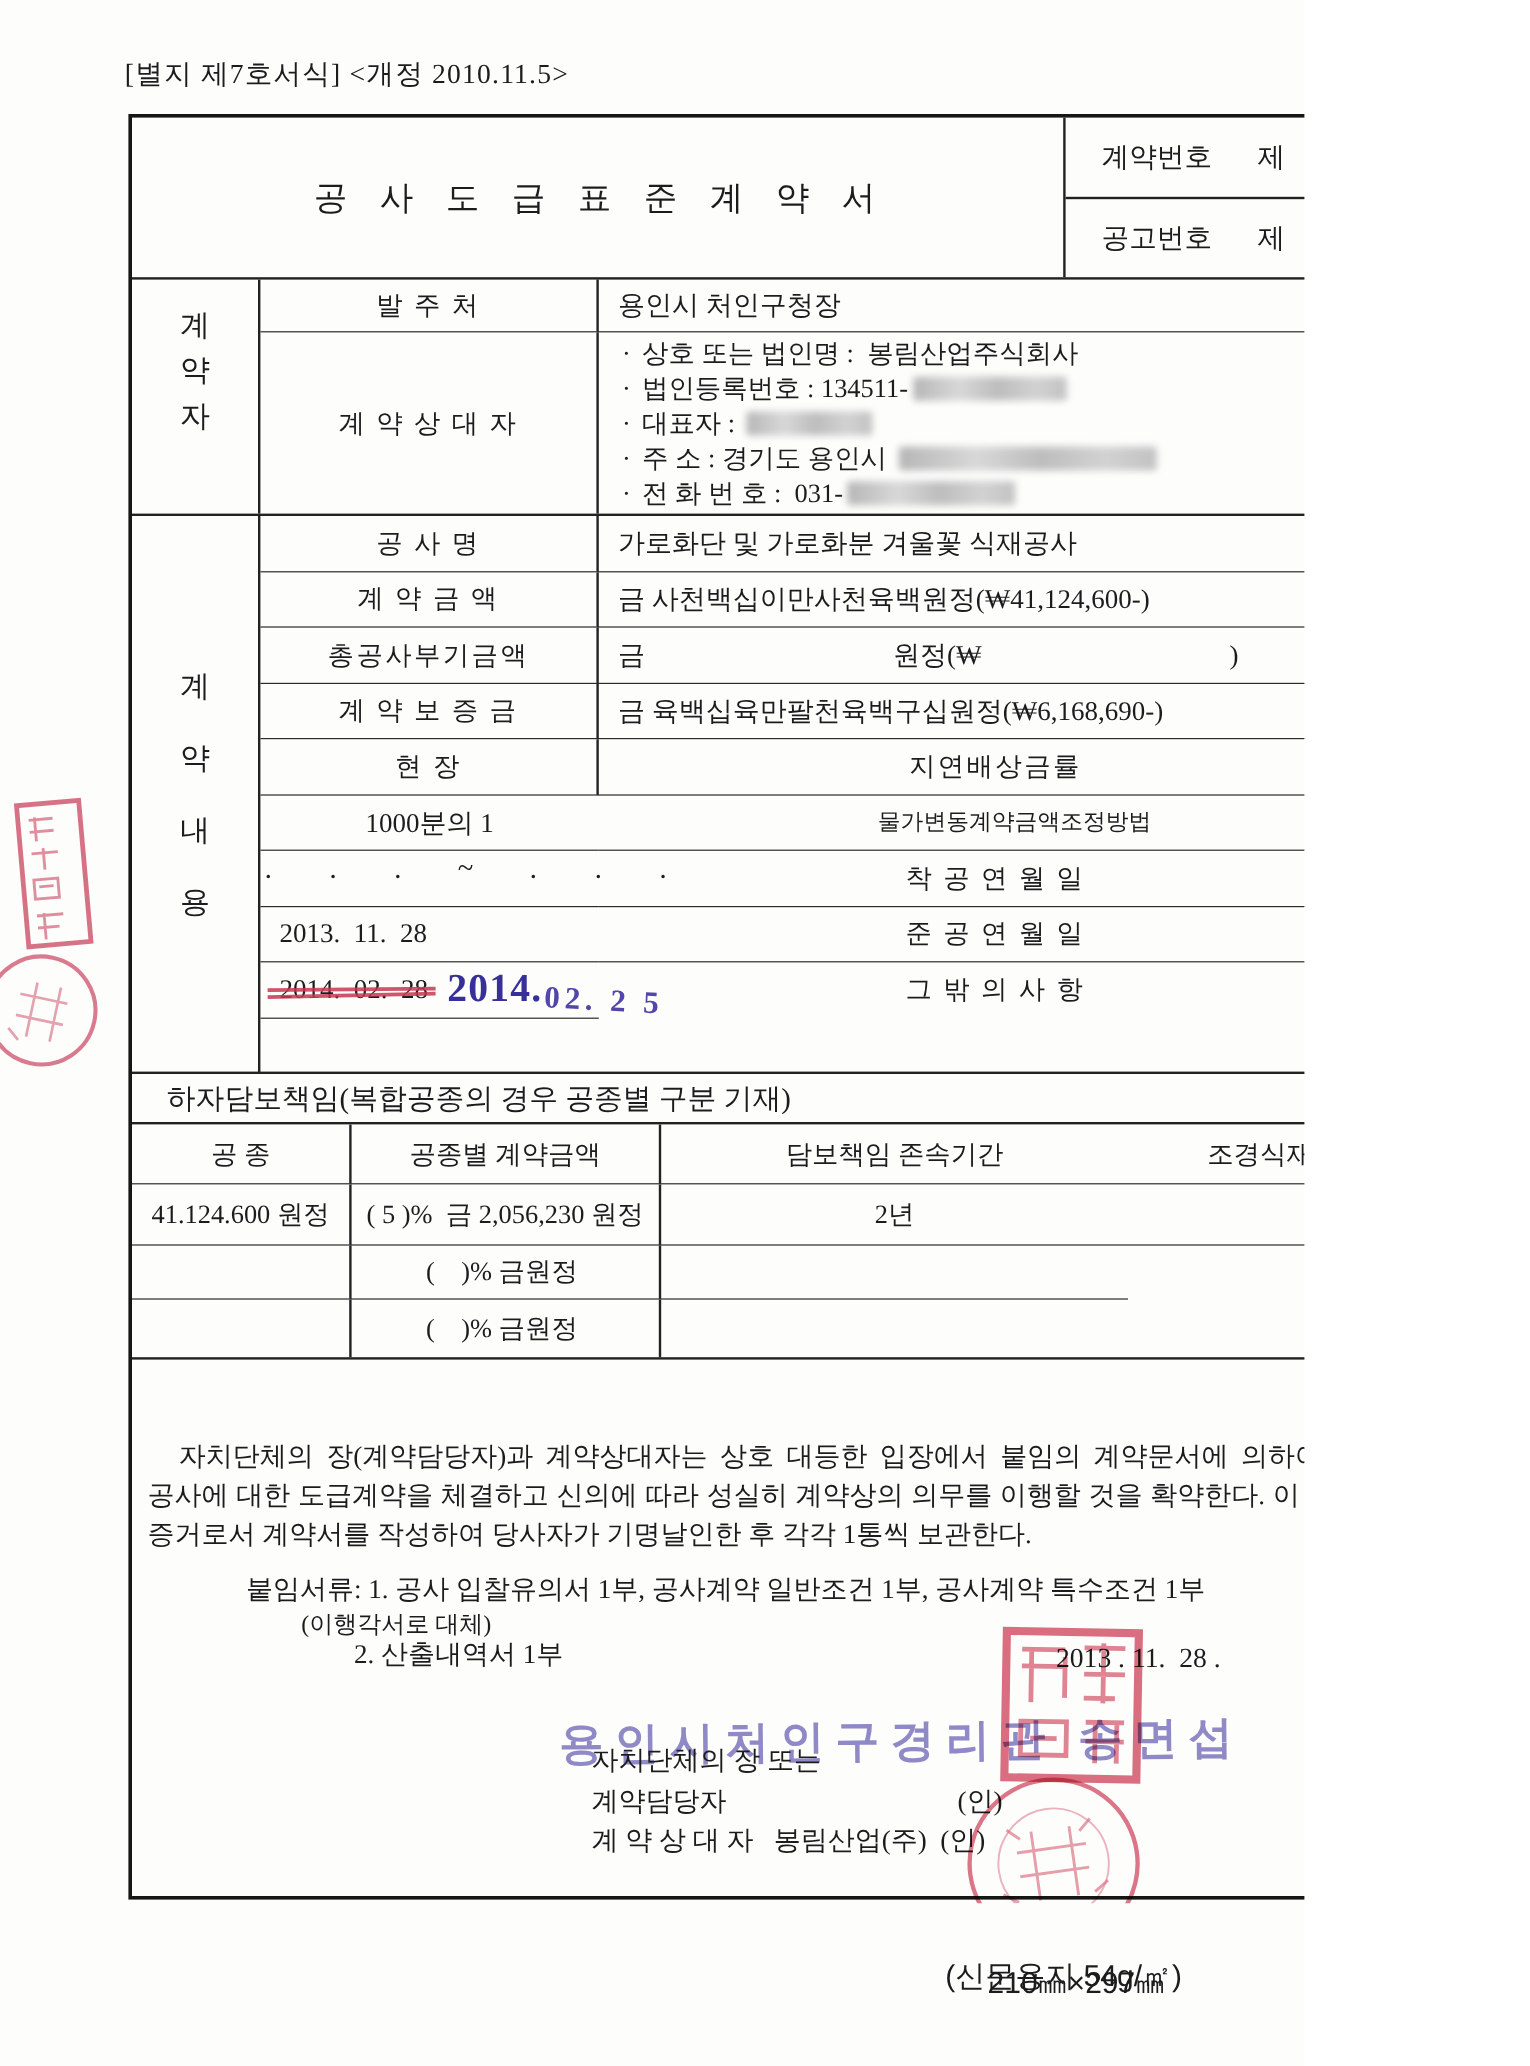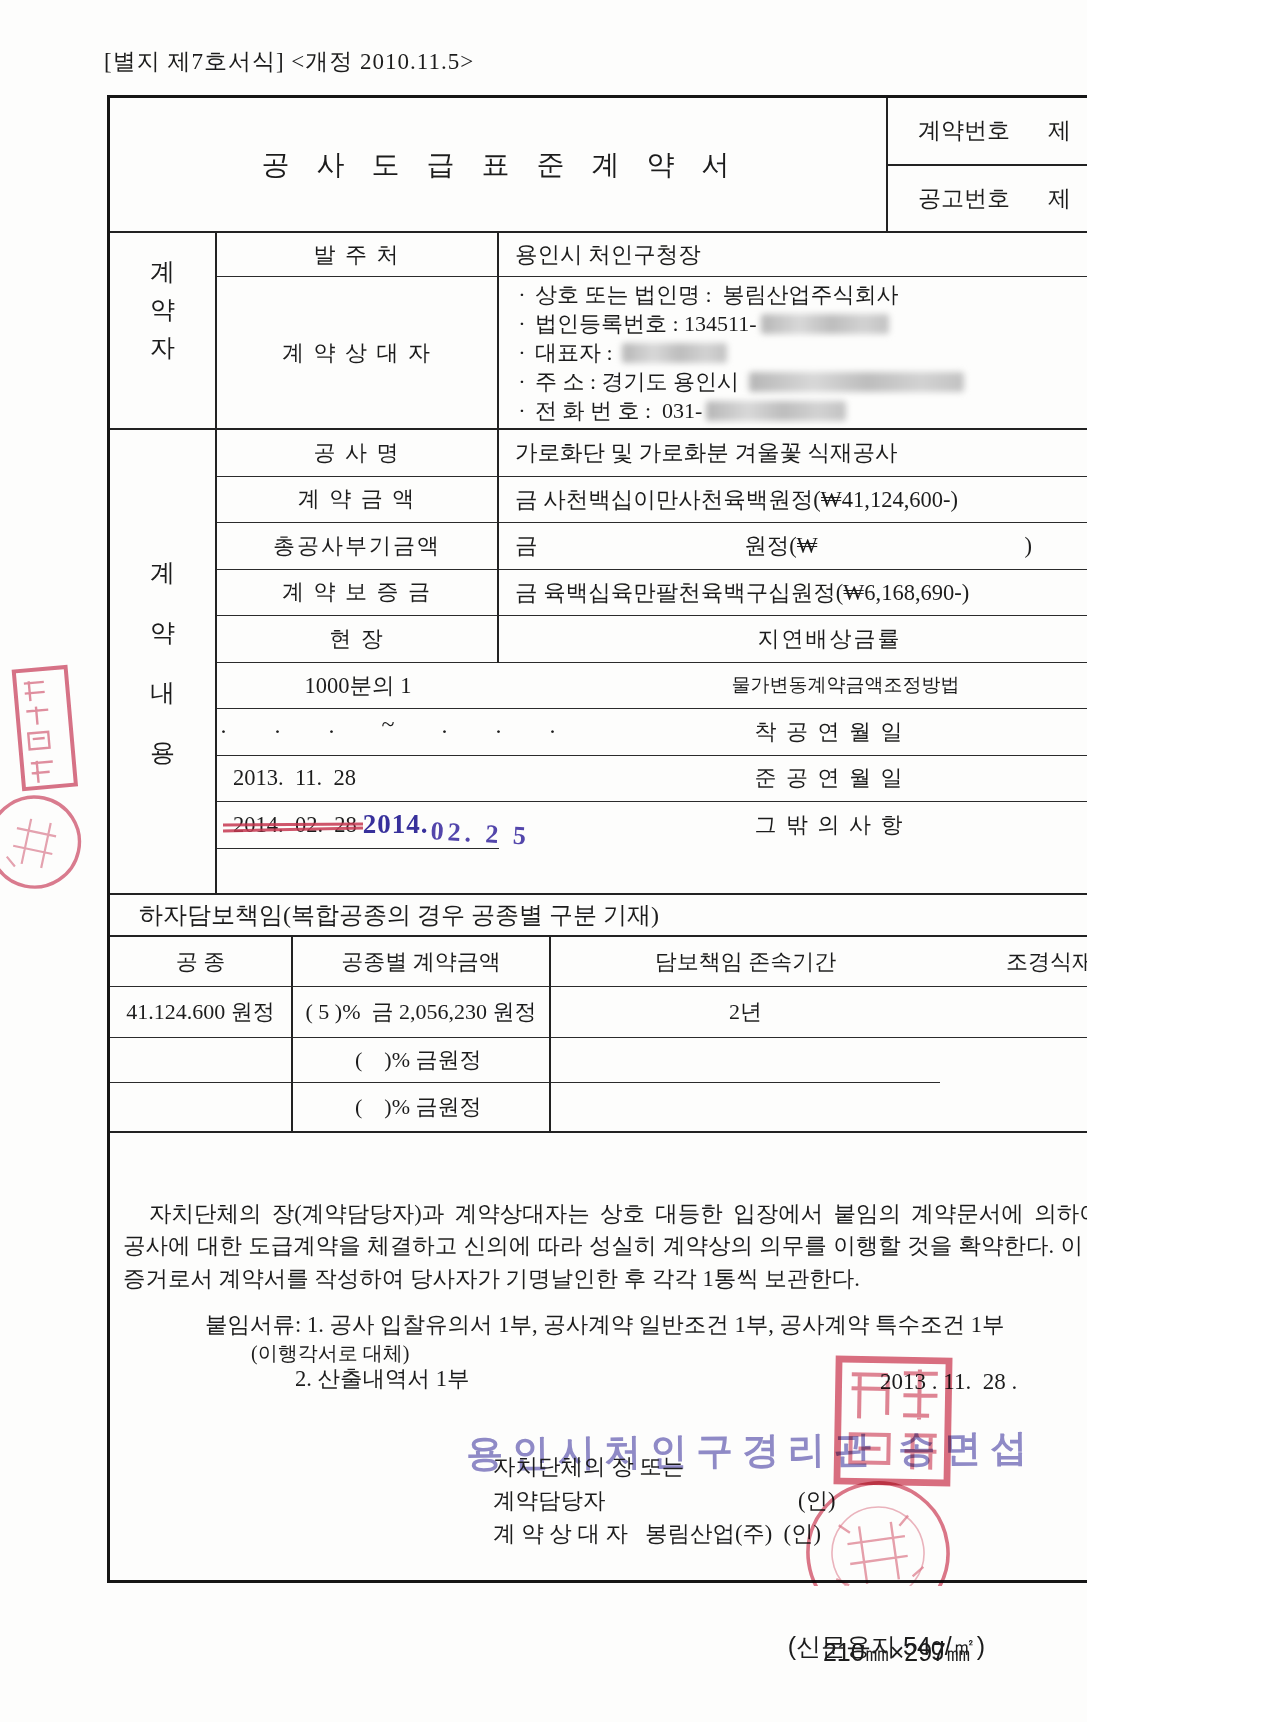--- a/index.html
+++ b/index.html
@@ -55,21 +55,21 @@
   .val-center{justify-content:center;padding-left:0;}
   .val-split{justify-content:space-between;padding-right:130px;}
   .lbl-small{font-size:19px;letter-spacing:0;padding-left:32px;}
   .dots-row{display:flex;justify-content:center;gap:46px;font-size:24px;padding-left:60px;}
   .dots-row .tilde{transform:translateY(-7px);}
   .struck{position:relative;display:inline-block;}
   .struck::before,.struck::after{content:"";position:absolute;left:-10px;right:-6px;height:2.6px;
     background:rgba(197,55,80,.85);}
   .struck::before{top:42%;transform:rotate(-.5deg);}
   .struck::after{top:64%;transform:rotate(-1.2deg);}
-  .stamp-2014{color:#37309b;font-weight:700;font-size:27px;margin-left:6px;letter-spacing:1px;}
+  .stamp-2014{color:#37309b;font-weight:700;font-size:33px;margin-left:16px;letter-spacing:1px;}
   .hand-0225{color:#5346ab;font-size:26px;letter-spacing:4px;transform:rotate(3deg) translateY(9px);
     display:inline-block;margin-left:2px;font-weight:600;}
 
   
   .sec-defect-label{top:795px;height:42px;border-top:2px solid #222;display:flex;align-items:center;
     padding-left:29px;font-size:24px;box-sizing:border-box;}
   .sec-defect-table{top:837px;height:196px;border-top:2px solid #222;display:grid;
     grid-template-columns:183px 258px 389px 1fr;grid-template-rows:50px 51px 45px 1fr;}
   .dcell{display:flex;align-items:center;justify-content:center;font-size:22px;
     border-right:2px solid #222;box-sizing:border-box;}

